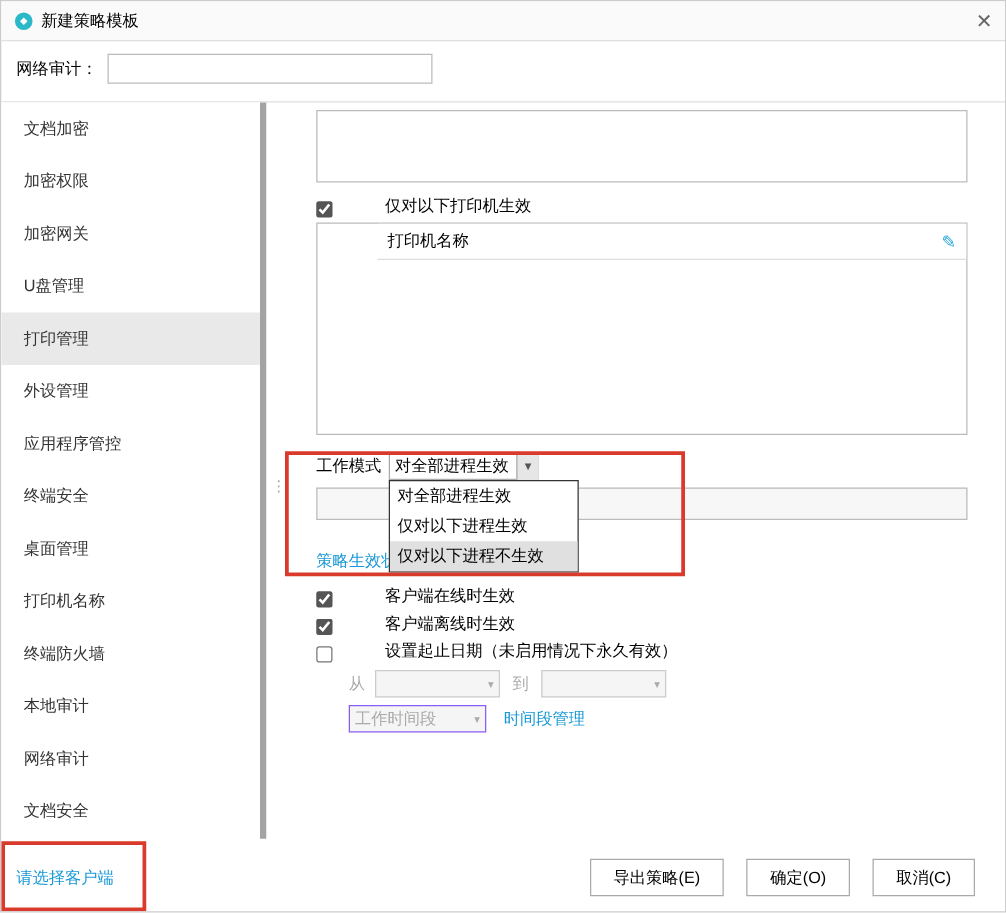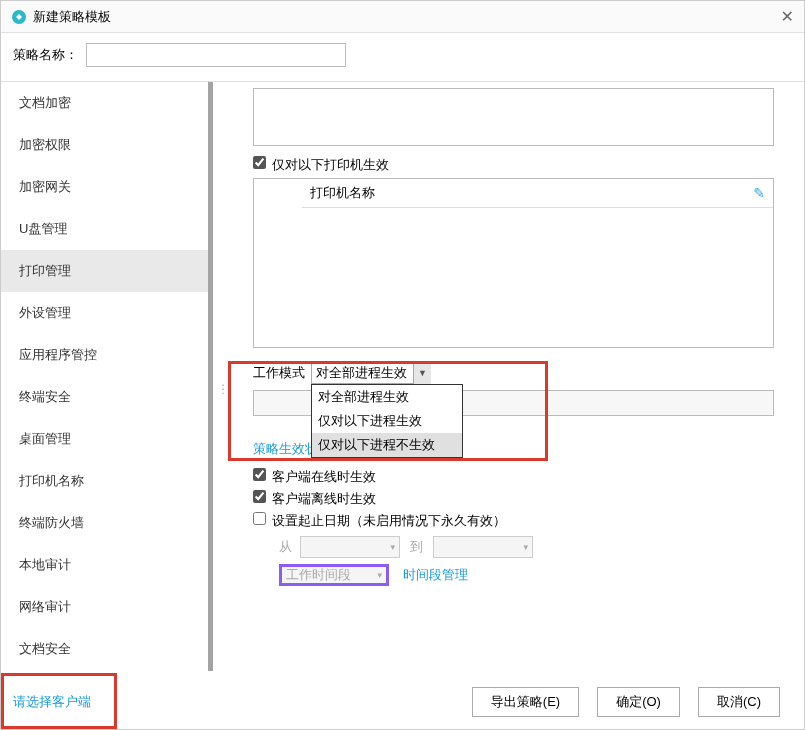--- a/index.html
+++ b/index.html
@@ -12,42 +12,42 @@
   .name-row input { width: 260px; height: 24px; border: 1px solid #bbb; padding: 0 4px; }
   .body { display: flex; height: 590px; border-top: 1px solid #e0e0e0; }
   .sidebar { width: 212px; border-right: 5px solid #a3a3a3; overflow-y: scroll; position: relative; background: #fff; }
   .sidebar::-webkit-scrollbar { width: 14px; }
   .sidebar::-webkit-scrollbar-track { background: #f0f0f0; }
   .sidebar::-webkit-scrollbar-thumb { background: #c9c9c9; border: 1px solid #b0b0b0; border-radius: 2px; }
   .side-item { padding: 12px 18px; cursor: pointer; color: #333; }
   .side-item.selected { background: #e9e9e9; }
   .content { flex: 1; padding: 6px 30px 10px 40px; overflow: hidden; position: relative; }
   .big-box { border: 1px solid #bbb; height: 58px; margin-bottom: 10px; }
-  .chk-row { display: flex; align-items: flex-start; margin: 4px 0; }
+  .chk-row { display: flex; align-items: flex-end; margin: 4px 0; gap: 36px; }
   .chk-row input[type=checkbox] { margin-right: 6px; accent-color: #555; }
   .table-wrap { border: 1px solid #bbb; height: 170px; margin-bottom: 14px; padding-left: 48px; }
   .table-head { border-bottom: 1px solid #ddd; padding: 5px 8px; background: #fff; display: flex; align-items: center; }
   .edit-icon { color: #2aa8e0; margin-left: auto; font-size: 14px; }
   .dots { position: absolute; left: 4px; top: 300px; color: #aaa; font-size: 12px; letter-spacing: 1px; }
   .work-mode-row { display: flex; align-items: center; margin-bottom: 6px; }
   .work-mode-row .lbl { margin-right: 6px; }
   .combo { position: relative; width: 120px; }
   .combo-box { border: 1px solid #aaa; height: 22px; display: flex; align-items: center; padding: 0 4px; background: #fff; }
   .combo-arrow { background: #e6e6e6; border-left: 1px solid #aaa; width: 18px; height: 22px; display: flex; align-items: center; justify-content: center; position: absolute; right: 0; top: 0; font-size: 9px; color: #555; }
   .dropdown { position: absolute; left: 0; top: 22px; border: 1px solid #333; background: #fff; width: 152px; z-index: 50; }
   .dropdown div { padding: 3px 6px; }
   .dropdown .hover { background: #e0e0e0; }
   .long-bar { border: 1px solid #bbb; height: 26px; margin-bottom: 24px; background: #f7f7f7; }
   .section-title { color: #1a99d6; margin-bottom: 10px; }
   .sub-row { display: flex; align-items: center; margin: 6px 0 6px 26px; color: #aaa; }
   .sub-row span.lbl { margin-right: 8px; }
   .date-box { border: 1px solid #ccc; height: 22px; width: 100px; display: flex; align-items: center; padding: 0 4px; background: #f5f5f5; color: #aaa; }
   .date-box .tiny-arrow { margin-left: auto; font-size: 9px; }
   .mid { margin: 0 10px; }
-  .select-box { border: 3px solid #8b5cf6; height: 22px; width: 110px; display: flex; align-items: center; padding: 0 4px; background: #f5f5f5; color: #aaa; gap: 16px; }
+  .select-box { border: 1px solid #8b5cf6; height: 22px; width: 110px; display: flex; align-items: center; padding: 0 4px; background: #f5f5f5; color: #aaa; gap: 16px; }
   .select-box .tiny-arrow { margin-left: auto; font-size: 9px; }
   .link-txt { color: #1a99d6; margin-left: 14px; }
   .red-box-1 { position: absolute; border: 3px solid #d93a2b; left: 227px; top: 360px; width: 320px; height: 100px; pointer-events: none; z-index: 100; }
   .client-link { position: absolute; left: 12px; bottom: 18px; color: #1a99d6; cursor: pointer; }
   .red-box-2 { position: absolute; border: 3px solid #d93a2b; left: 0; bottom: 0; width: 116px; height: 56px; pointer-events: none; z-index: 100; }
   .footer { position: absolute; right: 24px; bottom: 12px; display: flex; gap: 18px; }
   .btn { border: 1px solid #aaa; padding: 5px 18px; background: #fff; cursor: pointer; font-size: 13px; }
 </style>
 </head>
 <body>
@@ -55,21 +55,21 @@
 <div class="titlebar">
   <svg class="logo" viewBox="0 0 16 16">
       <circle cx="8" cy="8" r="7" fill="#2bb9c9"></circle>
       <path d="M5 8 L8 5 L11 8 L8 11 Z" fill="#fff"></path>
     </svg>
   <span>新建策略模板</span>
   <span class="close">✕</span>
 </div>
 
 <div class="name-row">
-  <label>策略名称：</label>
+  <label>网络审计：</label>
   <input type="text" value="" style="">
 </div>
 
 <div class="body">
   <div class="sidebar" id="sidebar">
       <div class="side-item">文档加密</div>
       <div class="side-item">加密权限</div>
       <div class="side-item">加密网关</div>
       <div class="side-item">U盘管理</div>
       <div class="side-item selected">打印管理</div>

